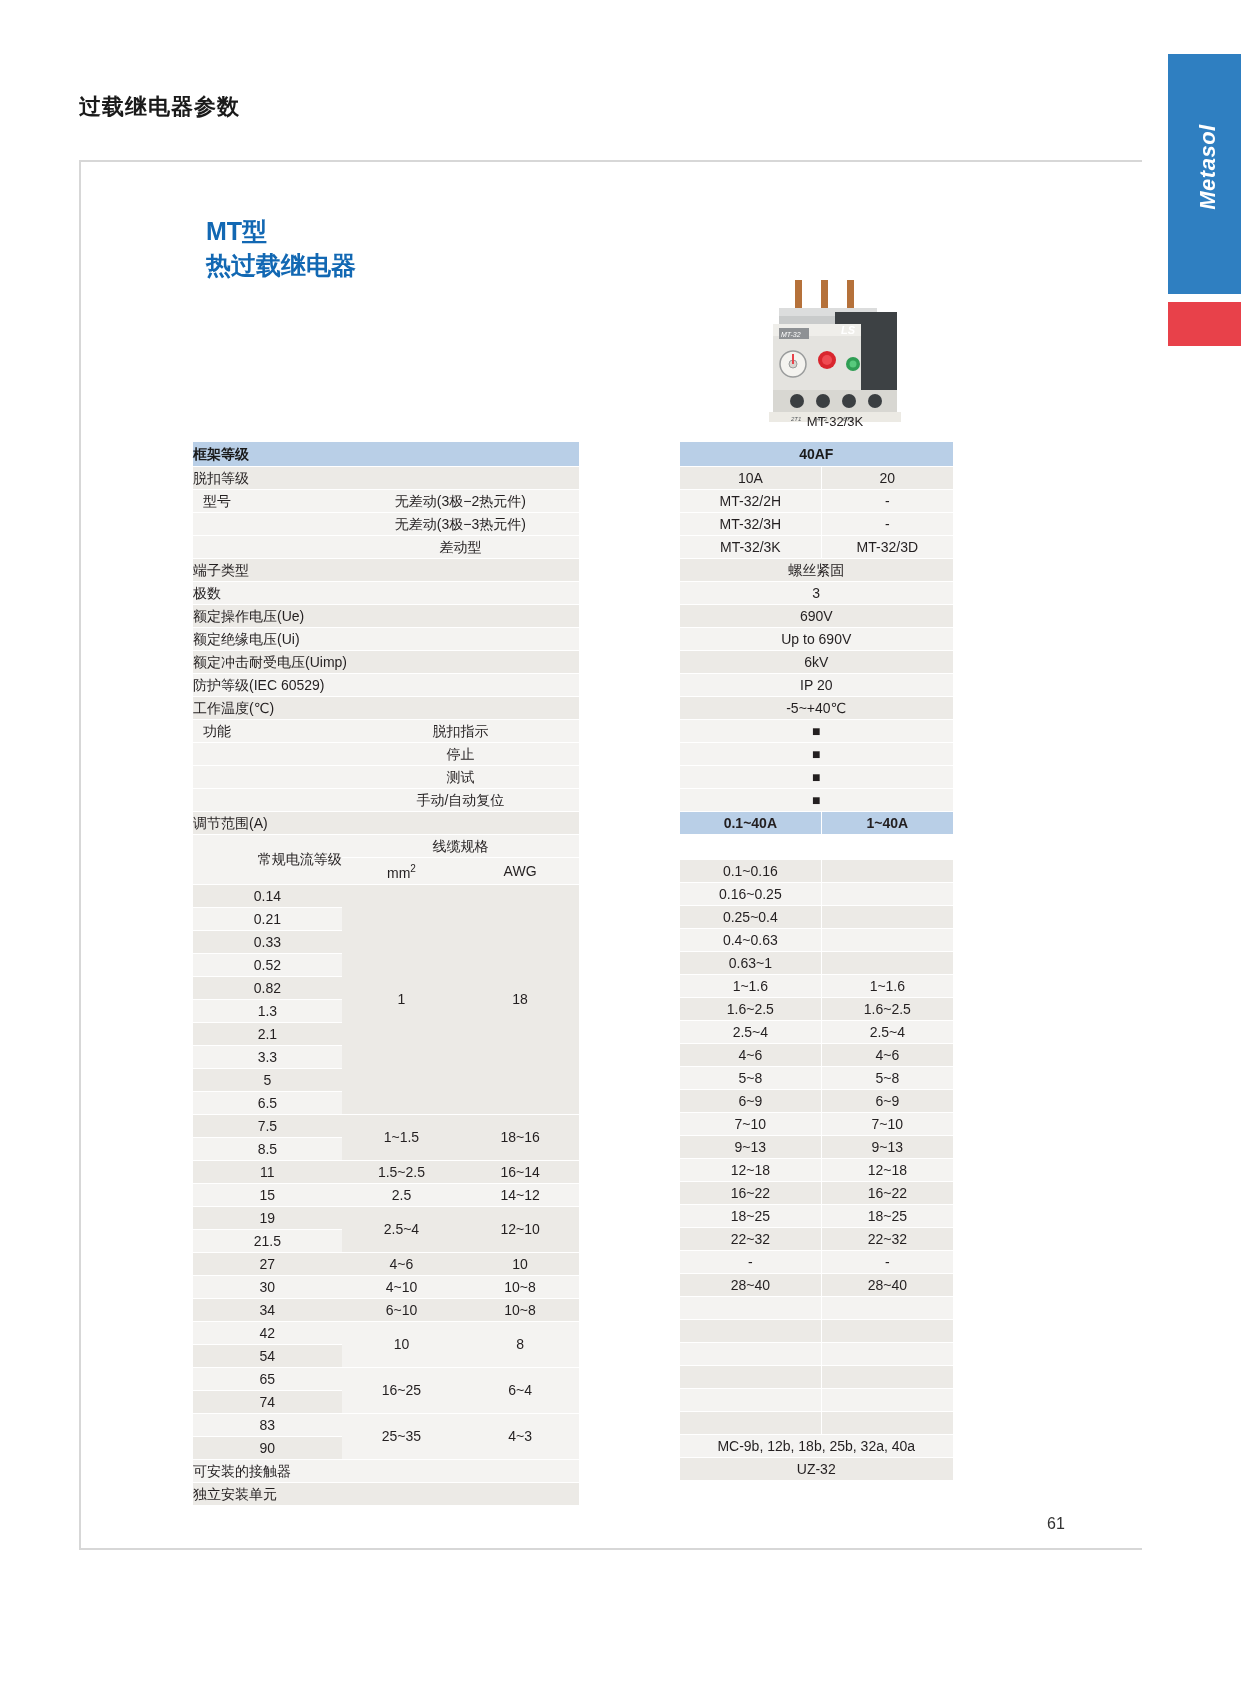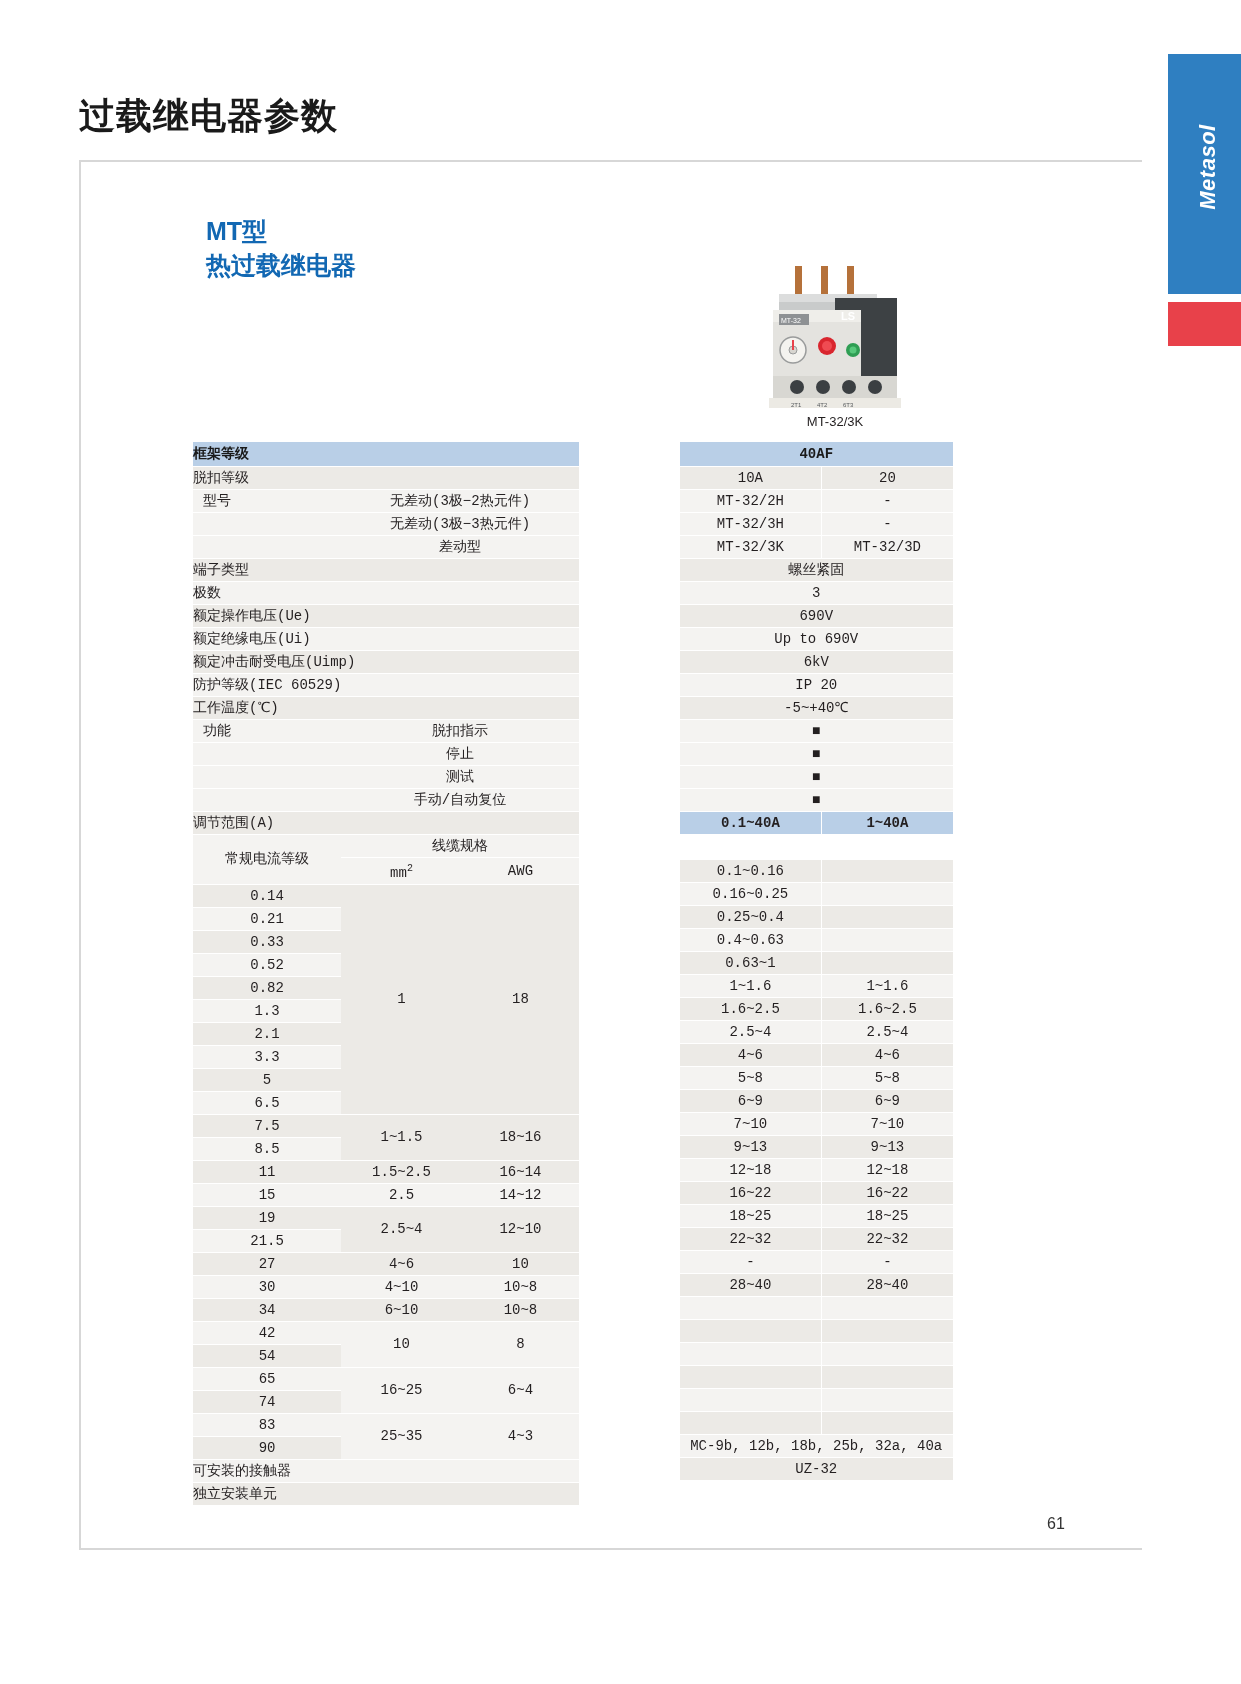--- a/index.html
+++ b/index.html
@@ -19,46 +19,46 @@
     color:#ffffff;font-style:italic;font-weight:bold;font-size:22px;
     text-align:center;letter-spacing:0.5px;
   }
   .side-tab-red{
     position:absolute;left:1168px;top:302px;width:73px;height:44px;
     background:#e8414a;
   }
   
   .page-title{
     position:absolute;left:79px;top:92px;
-    font-size:36px;font-weight:bold;letter-spacing:1px;color:#1a1a1a;
+    font-size:22px;font-weight:bold;letter-spacing:1px;color:#1a1a1a;
   }
   .title-rule{
     position:absolute;left:79px;top:160px;width:1063px;height:2px;background:#d7d7d7;
   }
   .left-rule{
     position:absolute;left:79px;top:160px;width:2px;height:1390px;background:#d7d7d7;
   }
   .bottom-rule{
     position:absolute;left:79px;top:1548px;width:1063px;height:2px;background:#d7d7d7;
   }
   .subtitle{
     position:absolute;left:206px;top:214px;
     color:#1268b3;font-size:25px;font-weight:bold;line-height:34px;
   }
   .page-num{
     position:absolute;left:1047px;top:1515px;font-size:16px;color:#333;
   }
   
-  .prod-wrap{position:absolute;left:735px;top:258px;width:200px;height:175px;}
+  .prod-wrap{position:absolute;left:735px;top:272px;width:200px;height:175px;font-style:italic;}
   .prod-caption{
     position:absolute;left:735px;top:414px;width:200px;text-align:center;
     font-size:13px;color:#231f20;
   }
   
-  .tbl{position:absolute;border-collapse:collapse;font-size:14px;font-family:Liberation Mono, monospace;}
+  .tbl{position:absolute;border-collapse:collapse;font-size:14px;}
   .tbl td{padding:0;}
   .hdr{
     background:#b9cfe7;font-weight:bold;color:#1a1a1a;
     text-align:left;
   }
   .hdr-c{background:#b9cfe7;font-weight:bold;text-align:center;color:#1a1a1a;margin-top:29px;}
   .rowA{background:#eceae6;}
   .rowB{background:#f4f3f1;}
   .white{background:#ffffff;}
   .ctr{text-align:center;}
@@ -198,21 +198,21 @@
     <tr>
       <td class="rowB sep"></td>
       <td class="rowB sep ctr" colspan="2">手动/自动复位</td>
     </tr>
 
     <tr>
         <td class="rowA lft sep" colspan="3">调节范围(A)</td>
       </tr>
 
     <tr>
-      <td class="rowB sep" rowspan="2" style="width:110px;text-align:center;vertical-align:middle;">常规电流等级</td>
+      <td class="rowB sep" rowspan="2" style="width:110px;text-align:right;vertical-align:middle;">常规电流等级</td>
       <td class="rowB sep ctr" colspan="2">线缆规格</td>
     </tr>
     <tr>
       <td class="rowB sep ctr" style="width:138px;"><span>mm</span><span class="sub">2</span></td>
       <td class="rowB sep ctr" style="width:138px;">AWG</td>
     </tr>
 
     <tr>
       <td class="rowA sep ctr">0.14</td>
       <td class="rowA sep ctr" rowspan="10">1</td>

